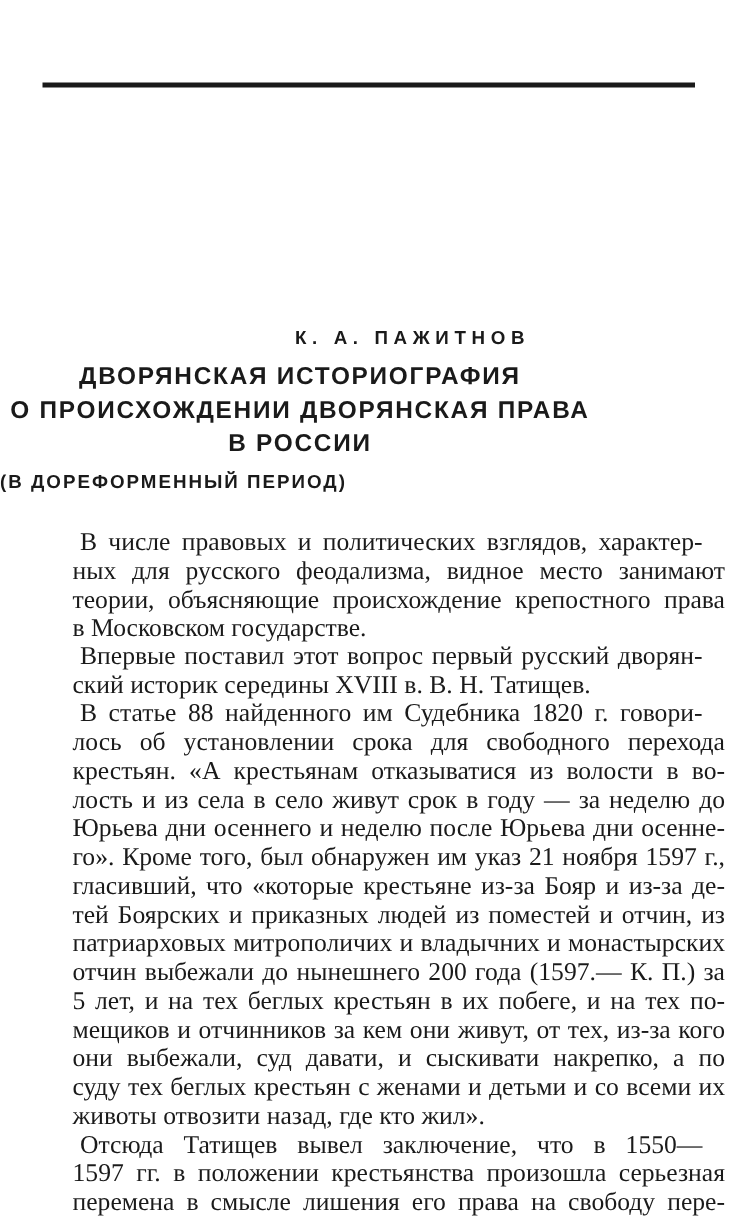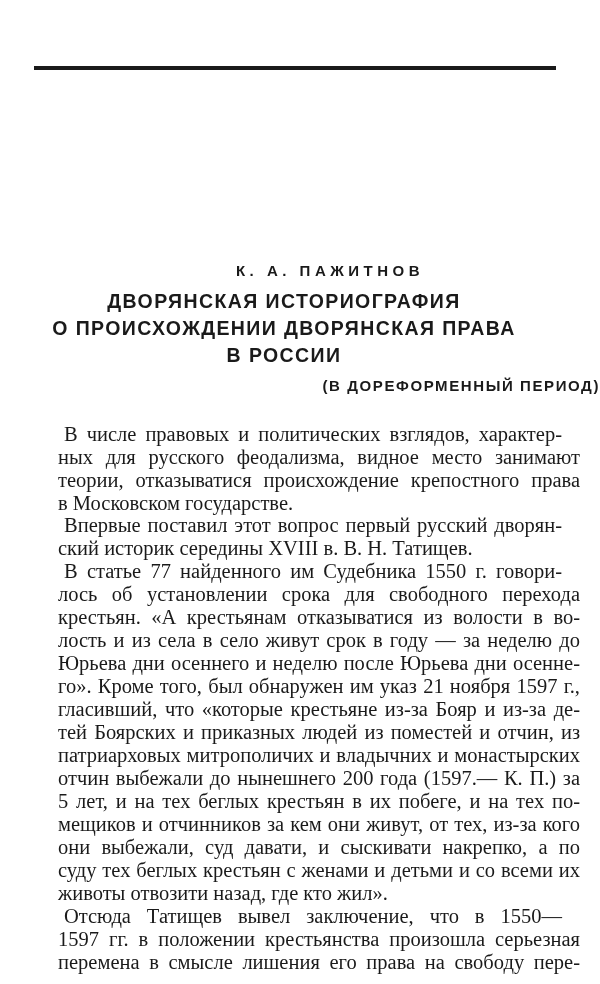--- a/index.html
+++ b/index.html
@@ -1,22 +1,22 @@
 <!DOCTYPE html>
 <html><head>
 <meta charset="utf-8">
 <style>
   html, body { margin:0; padding:0; }
   body { width:600px; height:984px; background:#ffffff; position:relative; overflow:hidden; color:#1a1a1a; }
   .rule { position:absolute; left:34px; top:66px; width:522px; height:4px; background:#1a1a1a; }
   .author { position:absolute; left:0; width:600px; top:262px; text-align:center;
     font-family:"Liberation Sans", sans-serif; font-weight:bold; font-size:15px; letter-spacing:4.5px;margin-left:30px; }
   .title-line { position:absolute; left:0; width:480px; text-align:center;
-    font-family:"Liberation Sans", sans-serif; font-weight:bold; font-size:19.5px; letter-spacing:1.4px;margin-left:44px; }
-  .subtitle { position:absolute; left:0; width:600px; top:377px; text-align:right;
+    font-family:"Liberation Sans", sans-serif; font-weight:bold; font-size:19.5px; letter-spacing:1.4px; }
+  .subtitle { position:absolute; left:0; width:600px; top:377px; text-align:left;
     font-family:"Liberation Sans", sans-serif; font-weight:bold; font-size:15px; letter-spacing:1.6px; }
   .body-line { position:absolute; left:58px; width:522px; font-family:"Liberation Serif", serif;
     font-size:20.5px; line-height:22px; white-space:nowrap; text-align:justify; text-align-last:justify; }
   .body-line.indent { left:64px; width:498px; }
   .body-line.last { text-align-last:left; }
 </style>
 </head>
 <body>
 
 <div class="rule"></div>
@@ -25,25 +25,25 @@
 
 <div class="title-line" style="top:290px">ДВОРЯНСКАЯ ИСТОРИОГРАФИЯ</div>
 <div class="title-line" style="top:317px">О ПРОИСХОЖДЕНИИ ДВОРЯНСКАЯ ПРАВА</div>
 <div class="title-line" style="top:344px">В РОССИИ</div>
 
 <div class="subtitle">(В ДОРЕФОРМЕННЫЙ ПЕРИОД)</div>
 
 <div>
   <div class="body-line indent" style="top:423px">В числе правовых и политических взглядов, характер-</div>
   <div class="body-line" style="top:446px">ных для русского феодализма, видное место занимают</div>
-  <div class="body-line" style="top:469px">теории, отказыватися происхождение крепостного права</div>
+  <div class="body-line" style="top:469px">теории, объясняющие происхождение крепостного права</div>
   <div class="body-line last" style="top:492px">в Московском государстве.</div>
   <div class="body-line indent" style="top:514px">Впервые поставил этот вопрос первый русский дворян-</div>
   <div class="body-line last" style="top:537px">ский историк середины XVIII в. В. Н. Татищев.</div>
-  <div class="body-line indent" style="top:560px">В статье 77 найденного им Судебника 1550 г. говори-</div>
+  <div class="body-line indent" style="top:560px">В статье 88 найденного им Судебника 1820 г. говори-</div>
   <div class="body-line" style="top:583px">лось об установлении срока для свободного перехода</div>
   <div class="body-line" style="top:606px">крестьян. «А крестьянам отказыватися из волости в во-</div>
   <div class="body-line" style="top:629px">лость и из села в село живут срок в году — за неделю до</div>
   <div class="body-line" style="top:652px">Юрьева дни осеннего и неделю после Юрьева дни осенне-</div>
   <div class="body-line" style="top:675px">го». Кроме того, был обнаружен им указ 21 ноября 1597 г.,</div>
   <div class="body-line" style="top:698px">гласивший, что «которые крестьяне из-за Бояр и из-за де-</div>
   <div class="body-line" style="top:721px">тей Боярских и приказных людей из поместей и отчин, из</div>
   <div class="body-line" style="top:744px">патриарховых митрополичих и владычних и монастырских</div>
   <div class="body-line" style="top:767px">отчин выбежали до нынешнего 200 года (1597.— К. П.) за</div>
   <div class="body-line" style="top:790px">5 лет, и на тех беглых крестьян в их побеге, и на тех по-</div>

